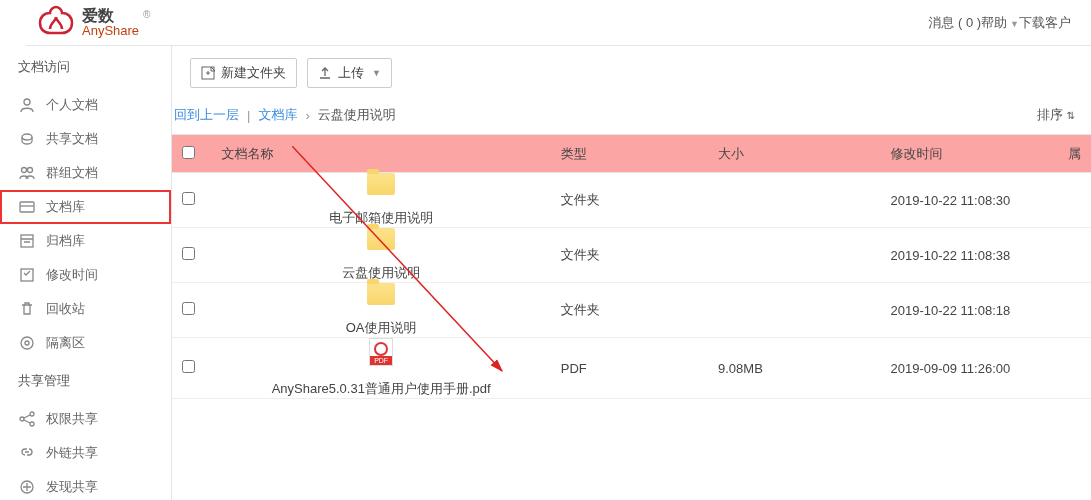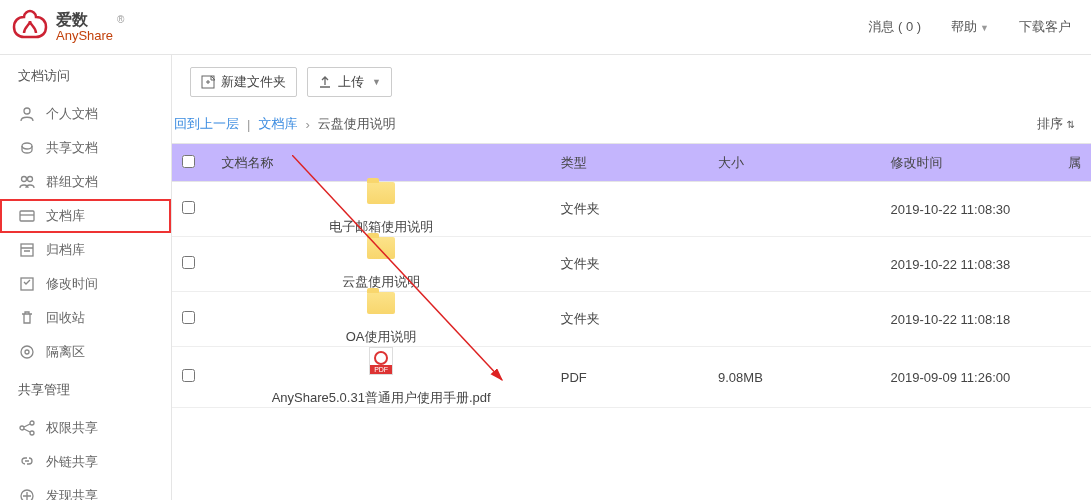--- a/index.html
+++ b/index.html
@@ -1,24 +1,24 @@
 <!DOCTYPE html>
 <html><head>
 <meta charset="utf-8">
 <style>
   * { margin: 0; padding: 0; box-sizing: border-box; }
   body { font-family: "Microsoft YaHei", "PingFang SC", Arial, sans-serif; font-size: 13px; color: #333; background: #fff; width: 1091px; }
   
-  .header { display: flex; align-items: center; height: 55px; border-bottom: 1px solid #e5e5e5; padding: 0 20px 0 10px; }
+  .header { display: flex; align-items: center; height: 46px; border-bottom: 1px solid #e5e5e5; padding: 0 20px 0 10px; margin-left: 26px; }
   .logo { display: flex; align-items: center; gap: 6px; }
   .logo-text { display: flex; flex-direction: column; line-height: 1.1; }
   .logo-cn { font-size: 16px; font-weight: bold; color: #444; }
   .logo-en { font-size: 13px; color: #c2410c; }
   .logo-reg { font-size: 10px; color: #999; position: relative; top: -8px; left: -2px; }
-  .header-right { margin-left: auto; display: flex; gap: 30px; color: #555; font-size: 13px; align-items: center; }
+  .header-right { margin-left: auto; display: flex; color: #555; font-size: 13px; align-items: center; }
   .header-right span { cursor: pointer; }
   
   .main { display: flex; }
   .sidebar { width: 172px; border-right: 1px solid #e5e5e5; min-height: 445px; }
   .side-section { padding: 12px 18px; color: #555; font-size: 13px; }
   .side-item { display: flex; align-items: center; gap: 10px; padding: 8px 18px; color: #666; cursor: pointer; font-size: 13px; }
   .side-item.highlighted { border: 2px solid #e33; padding: 6px 16px; }
   .side-icon { width: 18px; height: 18px; display: inline-flex; align-items: center; justify-content: center; color: #888; }
   
   .content { flex: 1; padding: 0; position: relative; }
@@ -26,21 +26,21 @@
   .tb-btn { display: inline-flex; align-items: center; gap: 6px; border: 1px solid #ccc; background: #fff; padding: 5px 10px; font-size: 13px; color: #444; cursor: pointer; border-radius: 2px; }
   .tb-btn .caret { font-size: 9px; color: #888; margin-left: 2px; }
   
   .breadcrumb { padding: 6px 2px 10px 2px; font-size: 13px; color: #555; display: flex; align-items: center; gap: 8px; }
   .breadcrumb a { color: #3a8be0; text-decoration: none; cursor: pointer; }
   .crumb-sep { color: #999; }
   .sort { margin-left: auto; margin-right: 14px; color: #555; cursor: pointer; }
   
   .table { width: 100%; border-collapse: collapse; }
   .table th, .table td { text-align: left; padding: 0 10px; border-bottom: 1px solid #eee; vertical-align: middle; }
-  .table th { height: 38px; background: #c4b5fd; font-weight: normal; color: #444; font-size: 13px; border-top: 1px solid #e5e5e5; border-bottom: 1px solid #e5e5e5; }
+  .table th { height: 38px; background: #fca5a5; font-weight: normal; color: #444; font-size: 13px; border-top: 1px solid #e5e5e5; border-bottom: 1px solid #e5e5e5; }
   .table td { height: 50px; font-size: 13px; color: #444; }
   .col-check { width: 40px; text-align: center; }
   .col-name { width: 355px; }
   .col-type { width: 165px; }
   .col-size { width: 180px; }
   .col-mtime { width: 185px; }
   .col-last { width: auto; color: #e33; }
   .name-cell { display: flex; align-items: center; gap: 14px; flex-direction: column; }
   .folder-ic { width: 28px; height: 22px; background: linear-gradient(#fce38a, #f8d66d); border-radius: 2px; position: relative; }
   .folder-ic::before { content: ""; position: absolute; top: -4px; left: 0; width: 12px; height: 5px; background: #f8d66d; border-radius: 2px 2px 0 0; }

